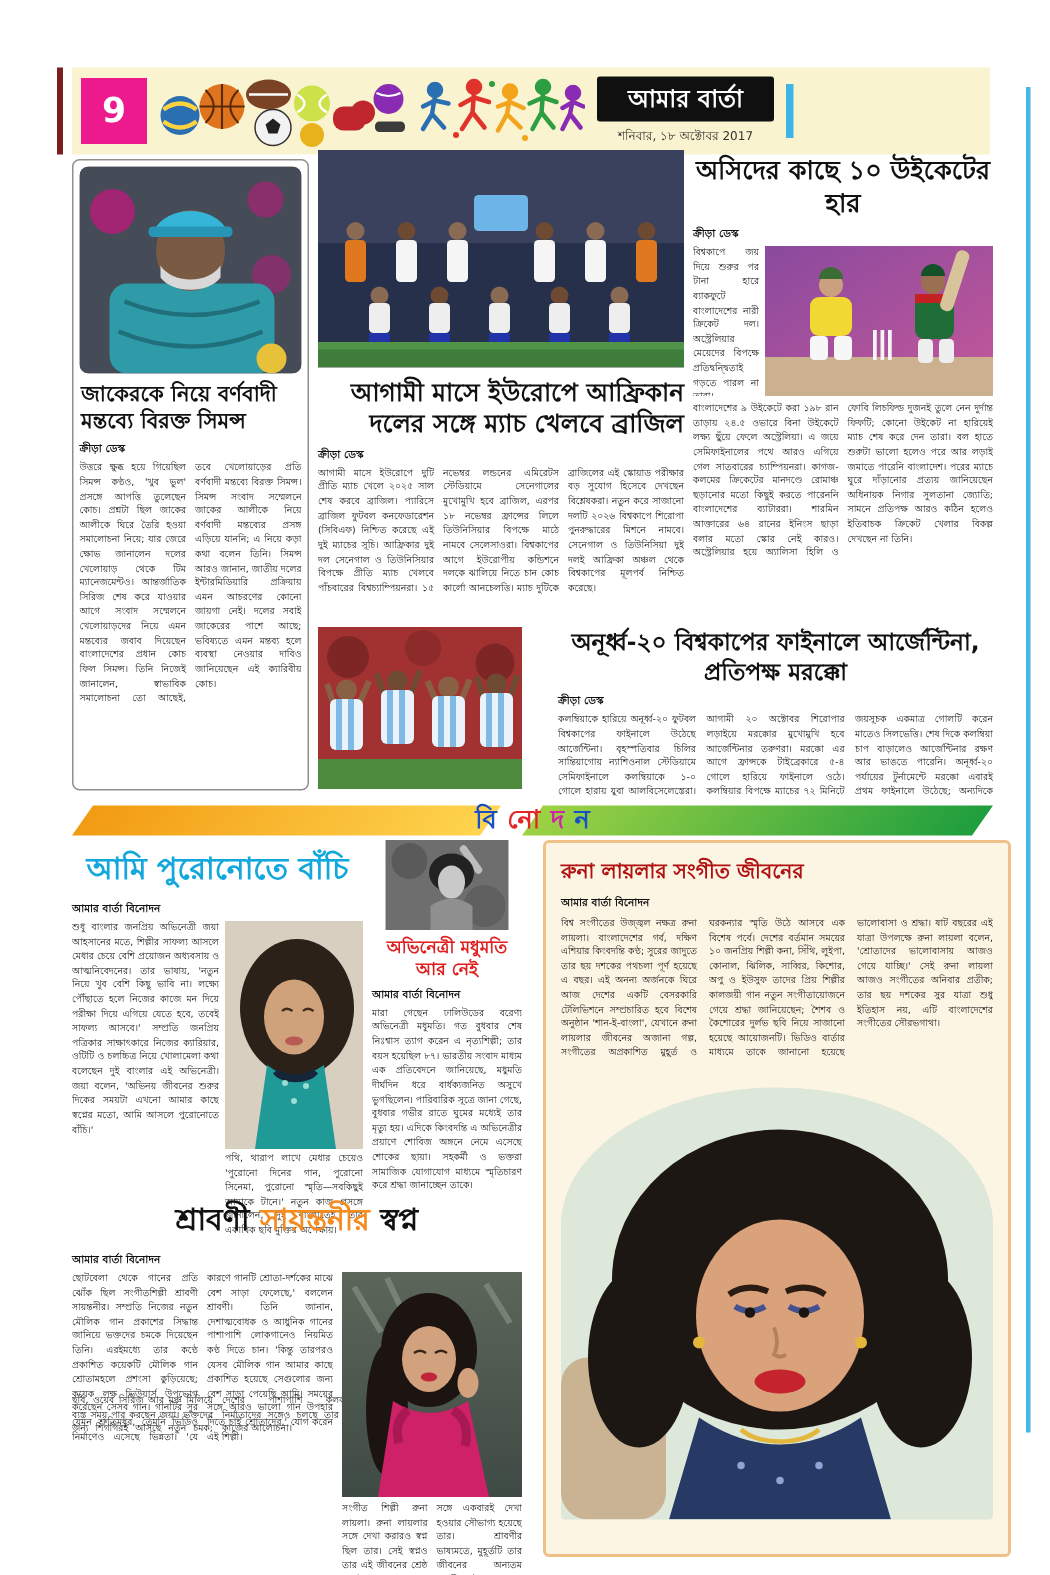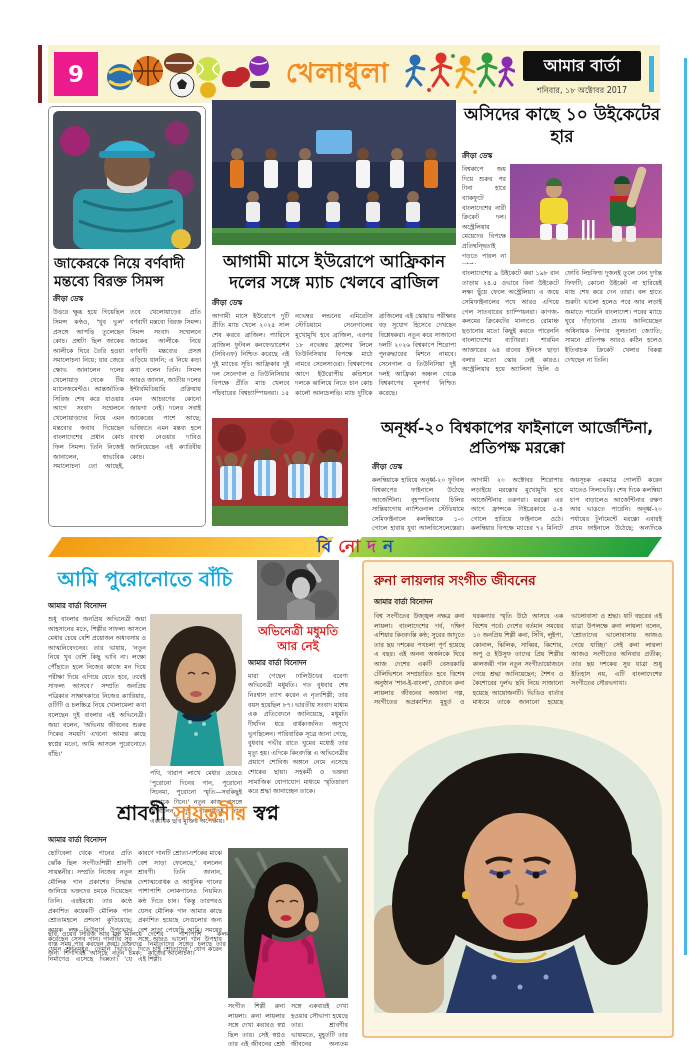--- a/index.html
+++ b/index.html
@@ -52,21 +52,21 @@
     position:absolute; left:48px; top:106px; width:158px; height:421px;
     border:1px solid #8f8f8f; border-radius:5px; padding:4px;
   }
   .simmons .photo { width:148px; height:138px; border-radius:6px; }
   .simmons .headline { font-size:14px; line-height:1.3; margin:5px 1px 0 1px; }
   .simmons .body { column-count:2; column-gap:6px; height:214px; margin-top:2px; }
 
   
   .brazil { position:absolute; left:212px; top:100px; width:244px; }
   .brazil .photo { width:244px; height:145px; }
-  .brazil .headline { font-size:16.5px; line-height:1.3; text-align:center; margin-top:6px; }
+  .brazil .headline { font-size:16.5px; line-height:1.3; text-align:right; margin-top:6px; }
   .brazil .body { column-count:3; column-gap:6px; height:92px; }
 
   
   .aussie { position:absolute; left:462px; top:103px; width:200px; }
   .aussie .headline { font-size:17px; line-height:1.3; text-align:center; }
   .aussie-row { display:flex; gap:4px; margin-top:2px; }
   .aussie-side { flex:1; }
   .aussie-side .body { height:100px; }
   .aussie .photo { flex:none; width:152px; height:100px; }
   .aussie .body-main { column-count:2; column-gap:6px; height:150px; margin-top:4px; }
@@ -161,21 +161,20 @@
           <path d="M94 14 q10 6 0 12 M114 14 q-10 6 0 12" stroke="#fff" stroke-width="1.6" fill="none"></path>
         <circle cx="104" cy="41" r="8" fill="#e8b21d"></circle>
         <rect x="118" y="22" width="22" height="16" rx="7" fill="#c0272d"></rect>
           <circle cx="138" cy="26" r="8" fill="#c0272d"></circle>
         <circle cx="155" cy="17" r="10" fill="#8a2bb3"></circle>
           <path d="M147 13 q8 4 16 0" stroke="#fff" stroke-width="1.4" fill="none"></path>
         <rect x="146" y="32" width="20" height="7" rx="3" fill="#3b3b3b"></rect>
       </svg>
     </div>
 
-    <div class="section-title">খেলাধুলা</div>
 
     <div class="collage photo" style="width:112px;height:48px;background:transparent;">
       <svg viewBox="0 0 112 48">
         <g stroke-width="3" fill="none" stroke-linecap="round">
           <g stroke="#2b6fb3">
               <circle cx="12" cy="10" r="4" fill="#2b6fb3"></circle>
               <path d="M12 14 l-2 12 M10 26 l-6 10 M10 26 l8 9 M12 17 l-8 4 M12 17 l9 2"></path>
             </g>
           <g stroke="#e0332b">
               <circle cx="38" cy="8" r="4" fill="#e0332b"></circle>

